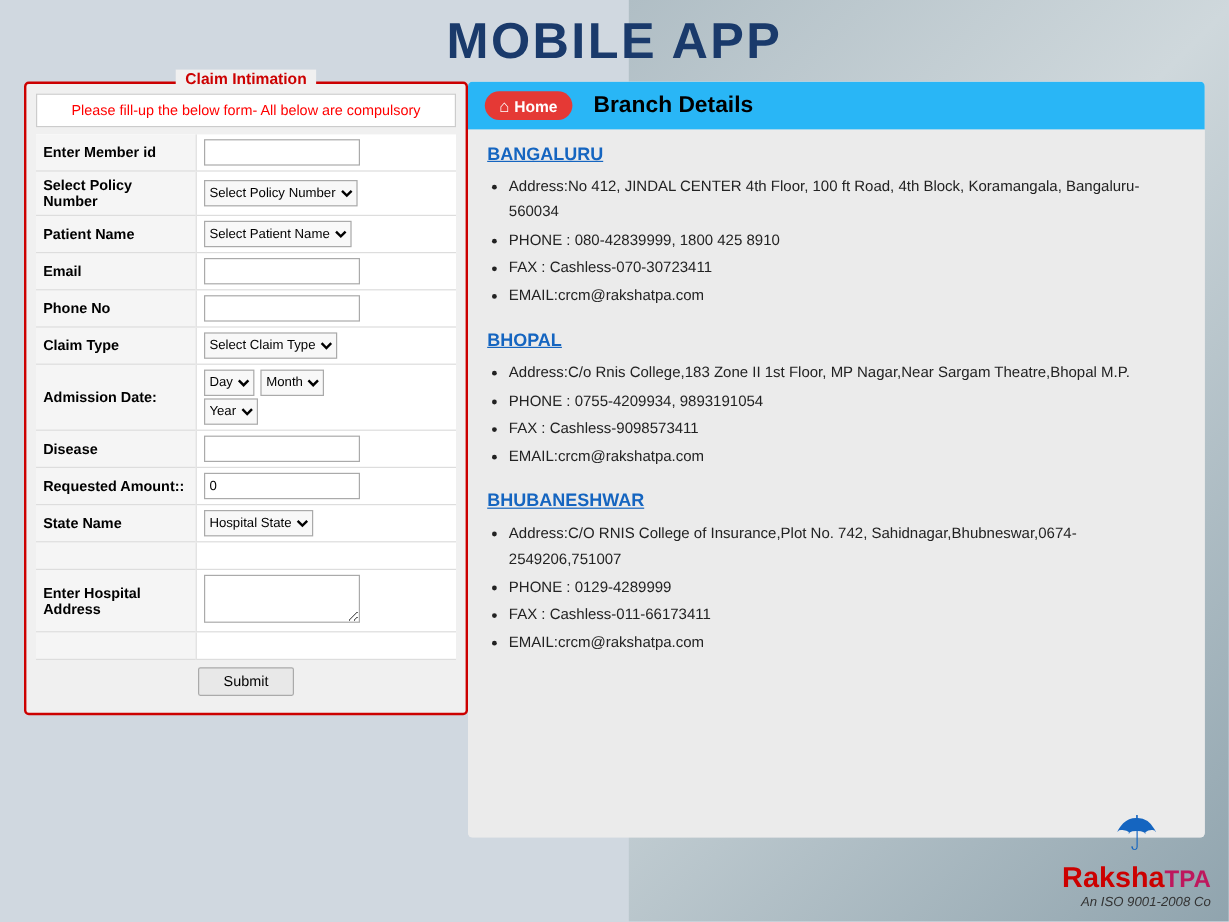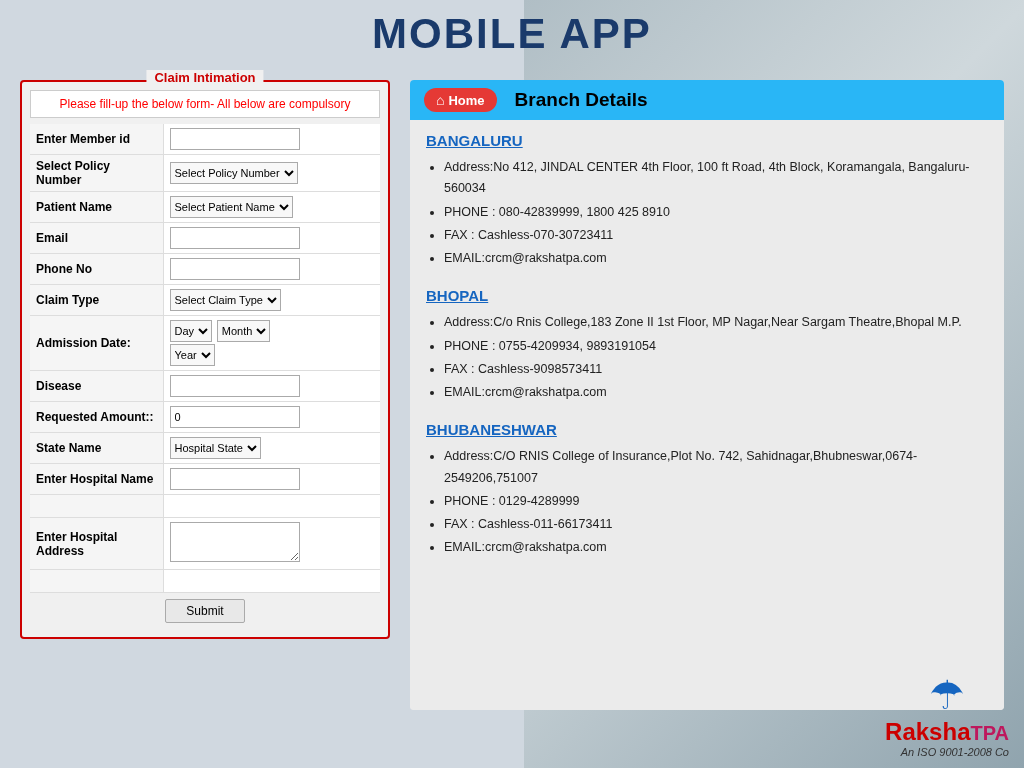--- a/index.html
+++ b/index.html
@@ -29,27 +29,26 @@
       padding: 10px 20px;
     }
 
     
     .page-title {
       text-align: center;
       font-size: 42px;
       font-weight: 900;
       color: #1a3a6b;
       letter-spacing: 2px;
-      margin-bottom: 22px;
+      margin-bottom: 10px;
     }
 
     
     .main-content {
       display: flex;
-      gap: 20px;
       align-items: flex-start;
     }
 
     
     .claim-form-wrapper {
       background: #f0f0f0;
       border: 2px solid #cc0000;
       border-radius: 4px;
       width: 370px;
       min-width: 370px;
@@ -309,24 +308,20 @@
             <td>Requested Amount::</td>
             <td><input type="number" value="0" style=""></td>
           </tr>
           <tr>
             <td>State Name</td>
             <td>
               <select>
                 <option>Hospital State</option>
               </select>
             </td>
-          </tr>
-          <tr>
-            <td>Enter Hospital Name</td>
-            <td><input type="text" style=""></td>
           </tr>
           <tr>
             <td>&nbsp;</td>
             <td>&nbsp;</td>
           </tr>
           <tr>
             <td>Enter Hospital Address</td>
             <td><textarea style="width: 130px; height: 40px; font-size: 11px; border: 1px solid rgb(170, 170, 170);"></textarea></td>
           </tr>
           <tr>

